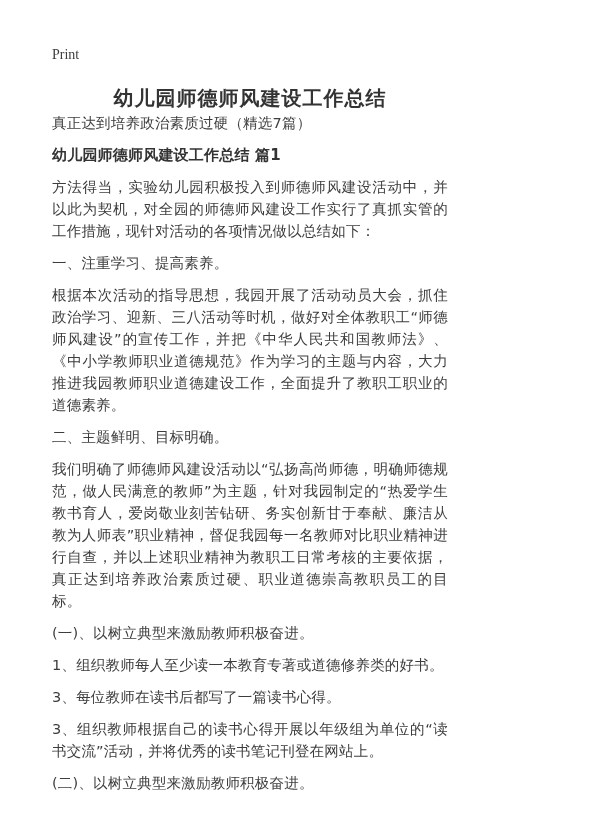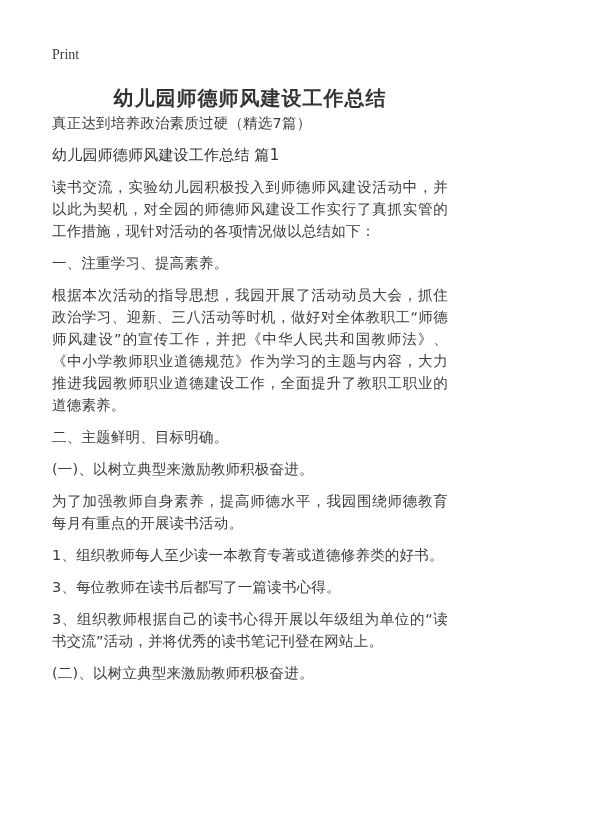--- a/index.html
+++ b/index.html
@@ -34,51 +34,51 @@
     margin-bottom: 0;
   }
   .para {
     font-size: 14.5px;
     line-height: 22px;
     margin-bottom: 10px;
     text-align: justify;
     letter-spacing: 0.2px;
   }
   .para.heading {
-    font-weight: normal;
+    font-weight: bold;
     color: #333333;
     font-size: 15px;
   }
 </style>
 </head>
 <body>
 
 <div class="page">
 
   <div class="print-link">Print</div>
 
   <h1 class="doc-title">幼儿园师德师风建设工作总结</h1>
 
   <p class="para">真正达到培养政治素质过硬（精选7篇）</p>
 
   <p class="para heading">幼儿园师德师风建设工作总结 篇1</p>
 
-  <p class="para">读书交流，实验幼儿园积极投入到师德师风建设活动中，并以此为契机，对全园的师德师风建设工作实行了真抓实管的工作措施，现针对活动的各项情况做以总结如下：</p>
+  <p class="para">方法得当，实验幼儿园积极投入到师德师风建设活动中，并以此为契机，对全园的师德师风建设工作实行了真抓实管的工作措施，现针对活动的各项情况做以总结如下：</p>
 
   <p class="para">一、注重学习、提高素养。</p>
 
   <p class="para">根据本次活动的指导思想，我园开展了活动动员大会，抓住政治学习、迎新、三八活动等时机，做好对全体教职工“师德师风建设”的宣传工作，并把《中华人民共和国教师法》、《中小学教师职业道德规范》作为学习的主题与内容，大力推进我园教师职业道德建设工作，全面提升了教职工职业的道德素养。</p>
 
   <p class="para">二、主题鲜明、目标明确。</p>
 
+  <p class="para">我们明确了师德师风建设活动以“弘扬高尚师德，明确师德规范，做人民满意的教师”为主题，针对我园制定的“热爱学生教书育人，爱岗敬业刻苦钻研、务实创新甘于奉献、廉洁从教为人师表”职业精神，督促我园每一名教师对比职业精神进行自查，并以上述职业精神为教职工日常考核的主要依据，真正达到培养政治素质过硬、职业道德崇高教职员工的目标。</p>
 
 
   <p class="para">(一)、以树立典型来激励教师积极奋进。</p>
 
-  <p class="para">为了加强教师自身素养，提高师德水平，我园围绕师德教育每月有重点的开展读书活动。</p>
 
   <p class="para">1、组织教师每人至少读一本教育专著或道德修养类的好书。</p>
 
   <p class="para">3、每位教师在读书后都写了一篇读书心得。</p>
 
   <p class="para">3、组织教师根据自己的读书心得开展以年级组为单位的“读书交流”活动，并将优秀的读书笔记刊登在网站上。</p>
 
   <p class="para">(二)、以树立典型来激励教师积极奋进。</p>
 
 </div>

